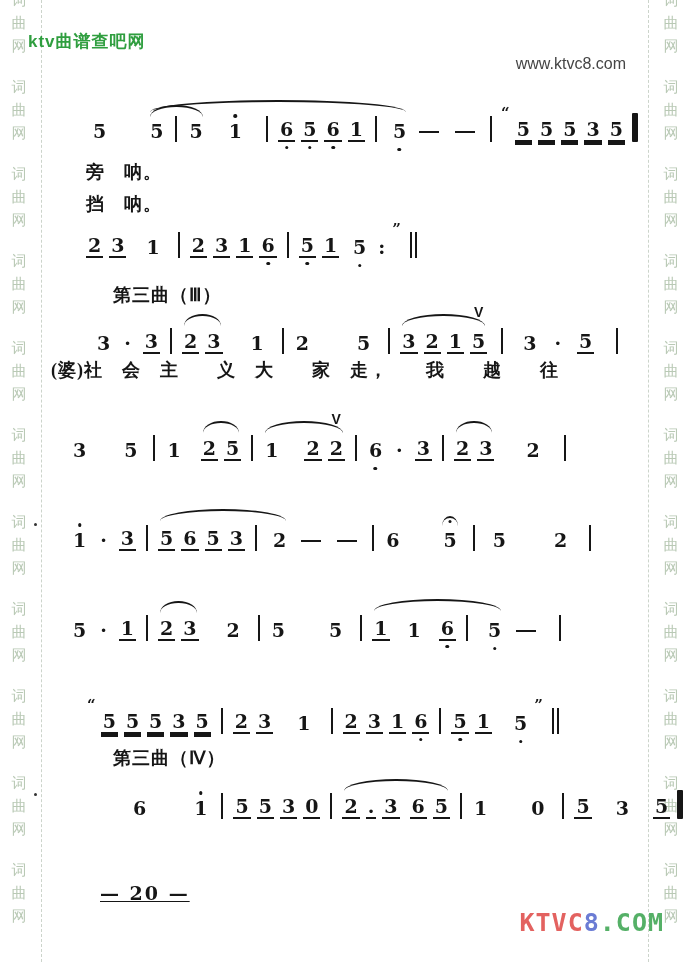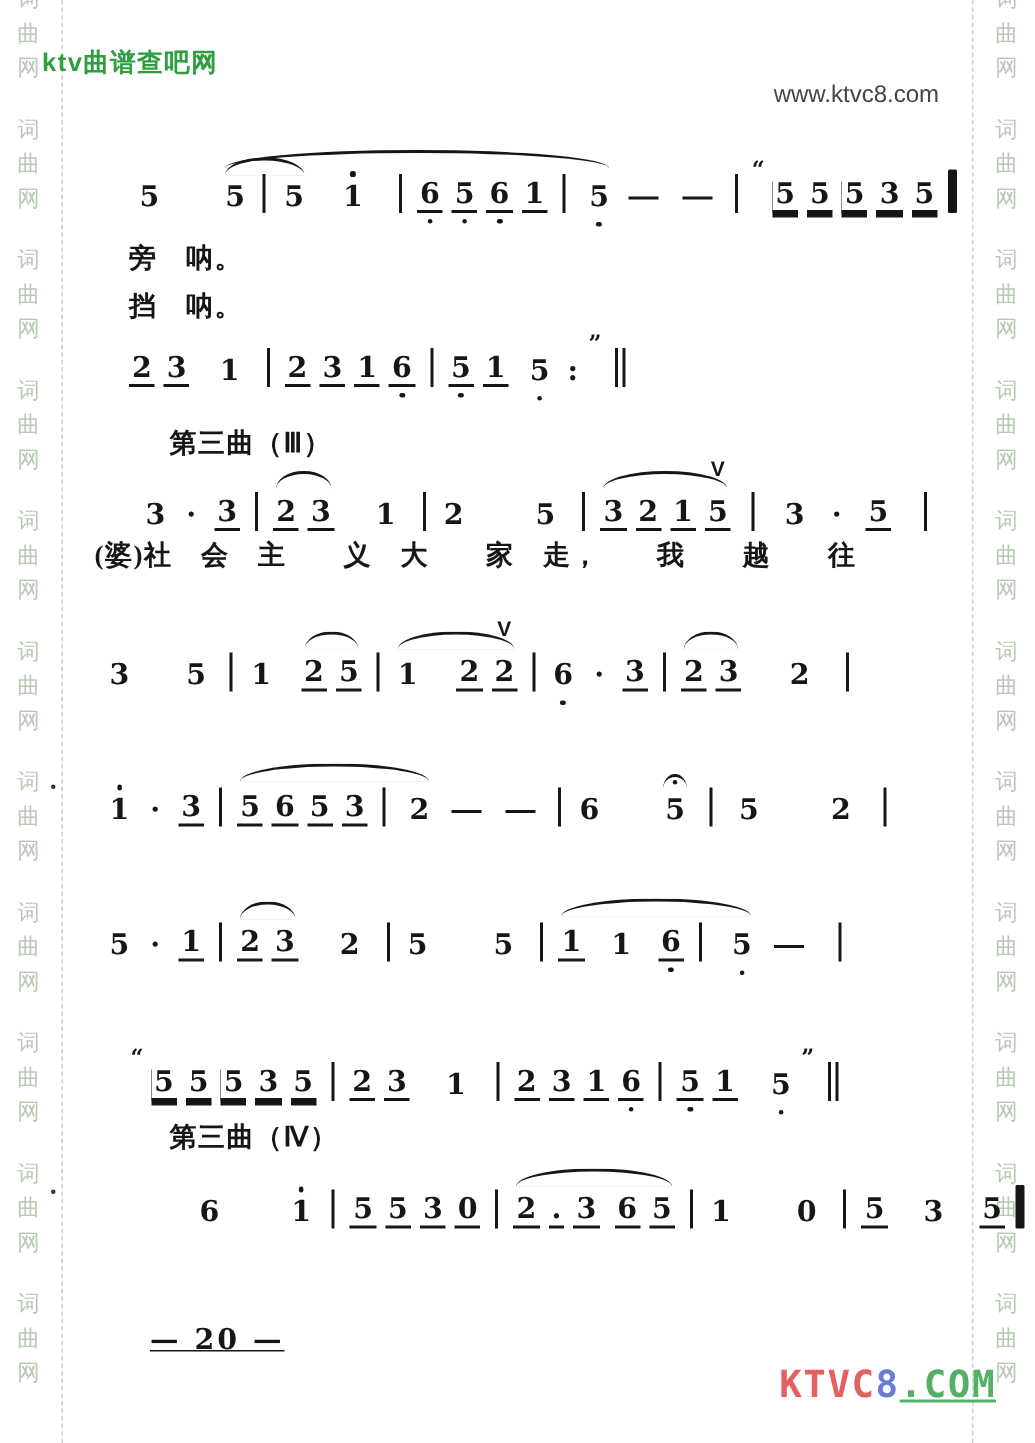--- a/index.html
+++ b/index.html
@@ -53,21 +53,21 @@
   
   .lyric{position:absolute;font-size:18px;font-weight:600;letter-spacing:1px;white-space:pre;}
   .sechead{position:absolute;font-size:18px;font-weight:700;letter-spacing:1px;}
   .pagenum{position:absolute;left:100px;top:882px;font:700 19px "DejaVu Serif",serif;
         letter-spacing:2px;text-decoration:underline;}
 
   
   .wm{position:absolute;right:26px;top:908px;font:700 25px "DejaVu Sans Mono",monospace;
       letter-spacing:1px;opacity:.9;}
   .wm .r{color:var(--wm-red,#e0524f);margin-top:24px;} .wm .b{color:var(--wm-blue,#5b6ed0);}
-  .wm .g{color:var(--wm-green,#43a857);text-decoration:underline;}
+  .wm .g{color:var(--wm-green,#43a857);}
 
   .stray{position:absolute;width:3px;height:3px;border-radius:50%;background:#333;}
 </style>
 </head>
 <body>
 
 <div class="page" style="--logo-green: #2f9e3f; --side: #b9c9b5; --ink: #161616; --wm-red: #e0524f; --wm-blue: #5b6ed0; --wm-green: #43a857;">
 
   <div class="side side-left">
       <div class="grp">
@@ -282,21 +282,21 @@
       <span class="bar"></span>
       <span class="sp" style="width: 8px;"></span>
       <span class="note">3</span>
       <span class="sp" style="width: 8px;"></span>
       <span class="note">·</span>
       <span class="sp" style="width: 8px;"></span>
       <span class="note u1">5</span>
       <span class="sp" style="width: 12px;"></span>
       <span class="bar"></span>
     </div>
-  <div class="lyric" style="top:358px;left:63px">(婆)社　会　主　　义　大　　家　走，　　我　　越　　往</div>
+  <div class="lyric" style="top:358px;left:51px">(婆)社　会　主　　义　大　　家　走，　　我　　越　　往</div>
 
   <div class="mline" style="top:425px;left:68px">
       <span class="note">3</span>
       <span class="sp" style="width: 28px;"></span>
       <span class="note">5</span>
       <span class="sp" style="width: 4px;"></span>
       <span class="bar"></span>
       <span class="note">1</span>
       <span class="sp" style="width: 12px;"></span>
       <span class="slurw">

